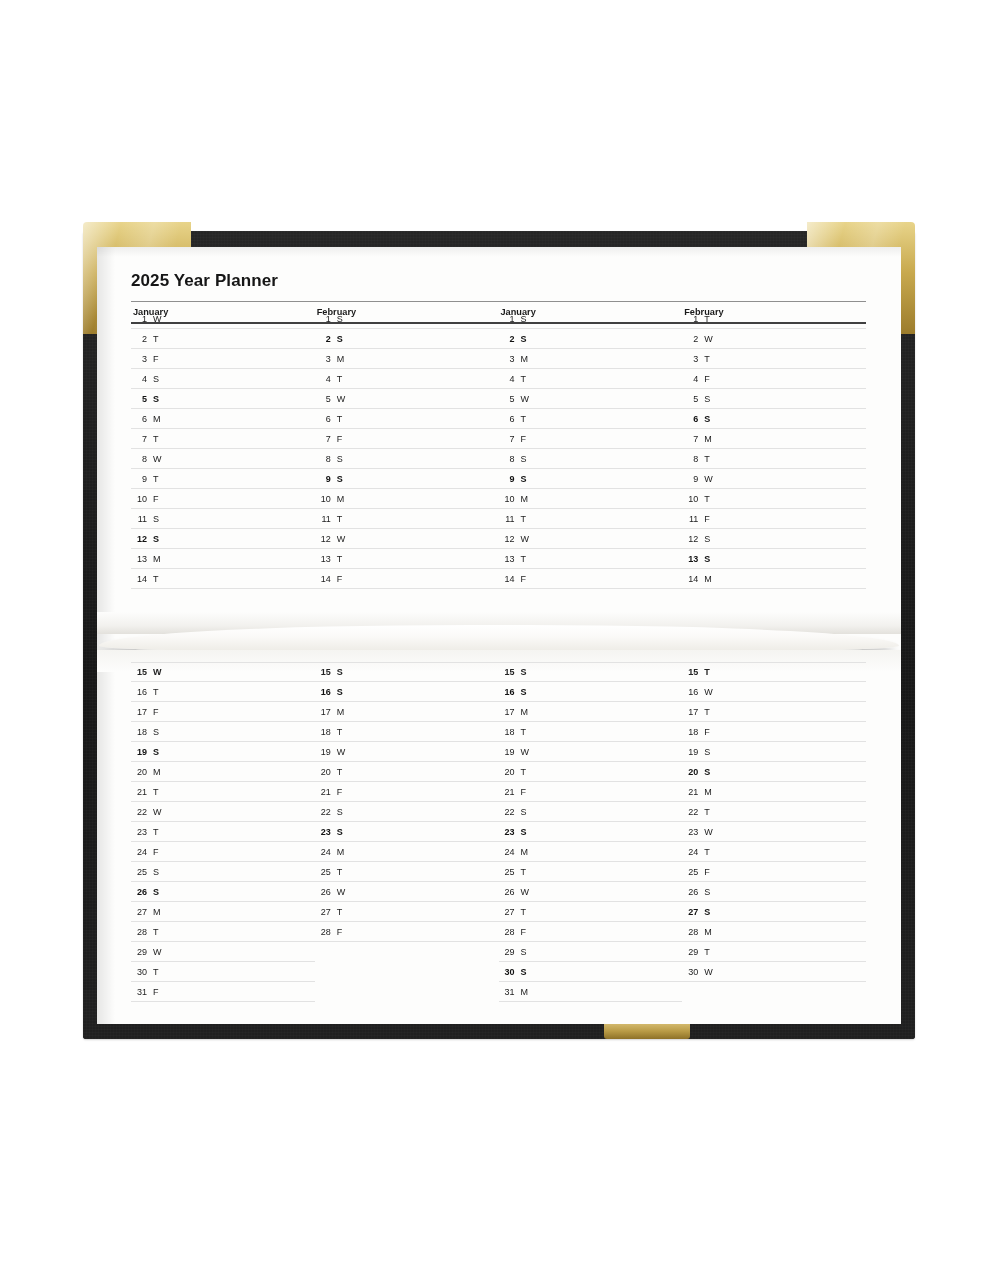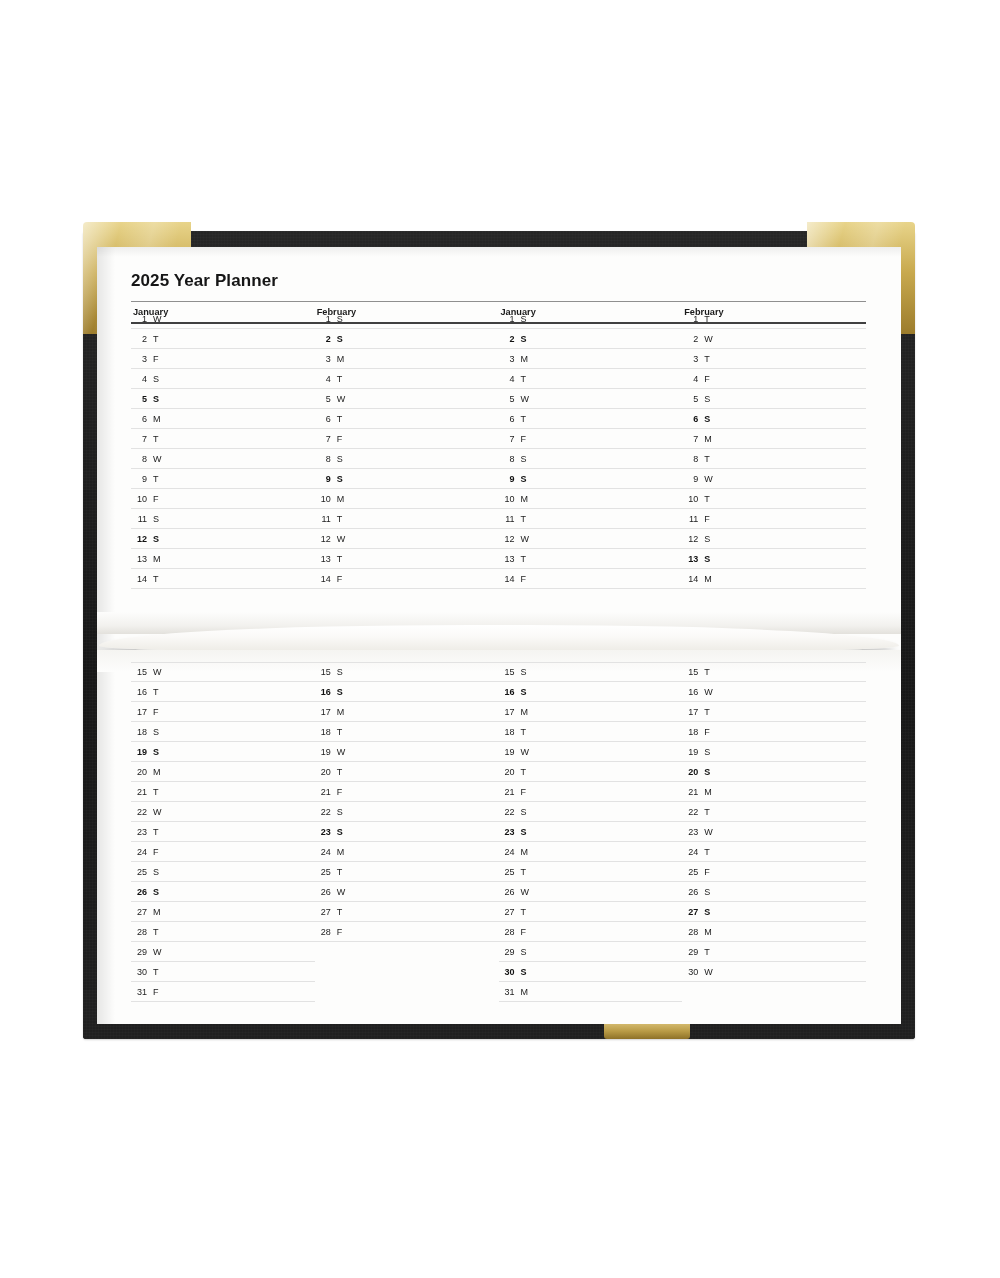--- a/index.html
+++ b/index.html
@@ -176,21 +176,21 @@
     padding-right: 6px;
   }
   .day-row .dow { text-align: left; }
   .day-row.weekend .num,
   .day-row.weekend .dow { font-weight: bold; color: #111111; }
   .day-row.empty { border-bottom: none; }
   .day-row.empty .num, .day-row.empty .dow { visibility: hidden; }
 
   .block-upper { position: absolute; left: 131px; top: 309px; width: 735px; }
   .block-lower { position: absolute; left: 131px; top: 662px; width: 735px; }
-  .block-lower .grid .day-row:first-child { border-top: 1px solid #e2e2e2; }
+  .block-lower .grid .day-row:first-child { border-top: 1px solid #e2e2e2; font-weight: bold; }
 </style>
 </head>
 <body>
 
 <div id="stage">
 
   <div class="planner-cover">
     <div class="cover-texture"></div>
   </div>
 

